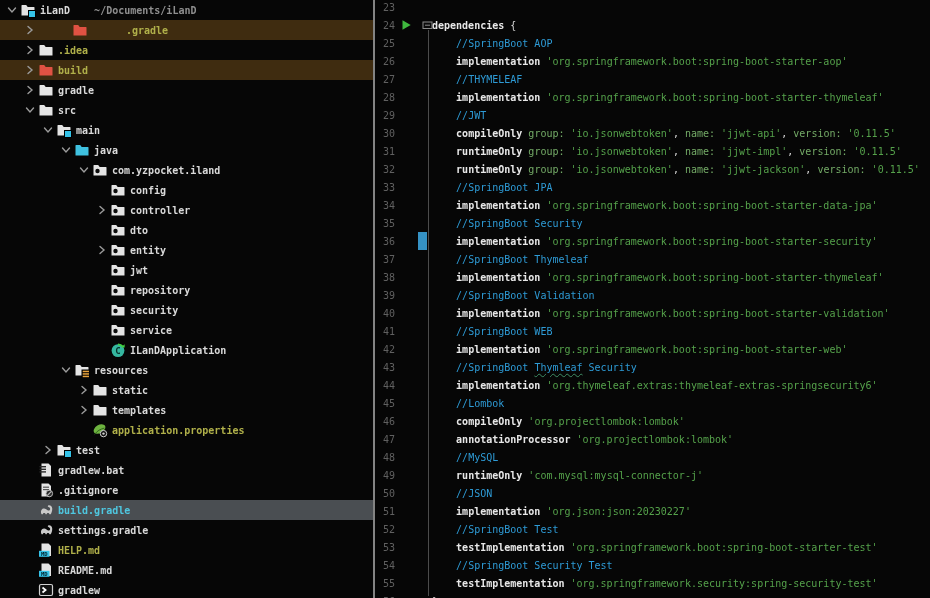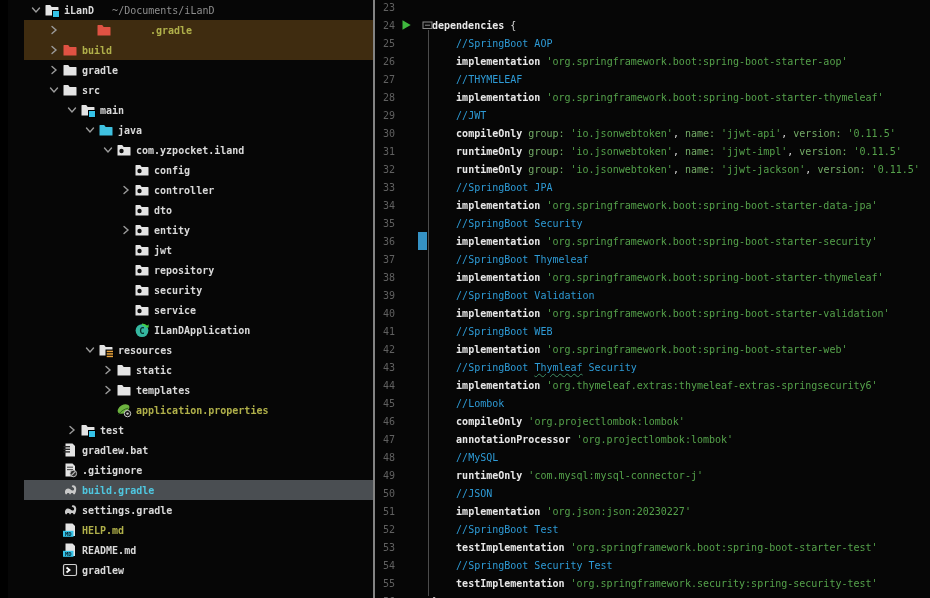--- a/index.html
+++ b/index.html
@@ -1,31 +1,31 @@
 <!DOCTYPE html>
 <html style="--bg: #060606; --divider: #838383; --tree-text: #d9d9d9; --tree-olive: #b0b04a; --tree-cyan: #4fc7e0; --tree-path: #8f8f8f; --tree-highlight-bg: #3f2c10; --tree-selected-bg: #4a4e52; --chevron: #9a9a9a; --line-number: #606060; --comment: #2e9bd6; --string: #55a24b; --named-arg: #74ab67; --keyword: #e8e8e8; --plain: #d4d4d4; --run-arrow: #3fb83e; --change-marker: #3592c4; --typo-underline: #3e8e64; --folder-white: #e4e4e4; --folder-red: #e05243; --folder-cyan: #3fc1e0; --badge-cyan: #35c3e8; --resources-badge: #e8a33d; --spring-green: #6db33f; --class-teal: #35b7a0; --gradle-gray: #c9c9c9;"><head>
 <meta charset="utf-8">
 <style>
   html,body{margin:0;padding:0;width:930px;height:598px;overflow:hidden;background:#000;}
   .app{position:relative;width:930px;height:598px;font-family:"DejaVu Sans Mono",monospace;
        -webkit-font-smoothing:antialiased;}
   
-  .tree{position:absolute;left:8px;top:0;width:413px;height:100%;background:var(--bg);overflow:hidden;padding-left:16px;}
+  .tree{position:absolute;left:0;top:0;width:413px;height:100%;background:var(--bg);overflow:hidden;}
   .divider{position:absolute;left:373px;top:0;width:2px;height:100%;background:var(--divider);}
   .trow{height:20px;display:flex;align-items:center;font-size:10px;font-weight:bold;
         color:var(--tree-text);cursor:default;}
   .trow.highlight{background:var(--tree-highlight-bg);}
   .trow.selected{background:var(--tree-selected-bg);}
   .tchev{width:16px;height:16px;flex:none;display:flex;align-items:center;justify-content:center;}
   .tchev.exp svg{transform:rotate(90deg);}
   .ticon{width:16px;height:16px;flex:none;margin-right:4px;display:flex;align-items:center;justify-content:center;}
   .tlabel.white{color:var(--tree-text);}
   .tlabel.olive{color:var(--tree-olive);}
   .tlabel.cyan{color:var(--tree-cyan);}
-  .tsuffix{margin-left:18px;font-weight:normal;color:var(--tree-path);}
+  .tsuffix{margin-left:24px;font-weight:bold;color:var(--tree-path);}
   
   .editor{position:absolute;left:375px;top:0;width:555px;height:100%;background:var(--bg);overflow:hidden;}
   .fold-line{position:absolute;left:53px;top:30px;width:1px;height:566px;background:#4b4b4b;}
   #lines{position:relative;margin-top:-2px;}
   .cline{height:18px;display:flex;align-items:center;font-size:10px;white-space:pre;}
   .lnum{width:20px;flex:none;text-align:right;color:var(--line-number);}
   .gmark{width:37px;height:18px;flex:none;position:relative;}
   .runarrow{position:absolute;left:6px;top:3px;line-height:0;}
   .foldbox{position:absolute;left:27px;top:5px;line-height:0;}
   .chgmark{position:absolute;left:23px;top:0;width:9px;height:18px;background:var(--change-marker);}
@@ -63,20 +63,33 @@
           <svg width="12" height="12" viewBox="0 0 12 12">
   <path d="M4 2.5 8 6l-4 3.5" fill="none" stroke="#9a9a9a" stroke-width="1.4" stroke-linecap="round"></path>
           </svg>
         </span>
         <span class="ticon">
           <svg width="16" height="16" viewBox="0 0 16 16" aria-hidden="true">
             <path d="M1.5 13.5v-10c0-.3.2-.5.5-.5h4.2l1.5 2h6.3c.3 0 .5.2.5.5v8z" fill="#e05243"></path>
           </svg>
         </span>
         <span class="tlabel olive">.gradle</span>
+      </div>
+      <div class="trow" style="padding-left: 22px;">
+        <span class="tchev">
+          <svg width="12" height="12" viewBox="0 0 12 12">
+  <path d="M4 2.5 8 6l-4 3.5" fill="none" stroke="#9a9a9a" stroke-width="1.4" stroke-linecap="round"></path>
+          </svg>
+        </span>
+        <span class="ticon">
+          <svg width="16" height="16" viewBox="0 0 16 16" aria-hidden="true">
+            <path d="M1.5 13.5v-10c0-.3.2-.5.5-.5h4.2l1.5 2h6.3c.3 0 .5.2.5.5v8z" fill="#e4e4e4"></path>
+          </svg>
+        </span>
+        <span class="tlabel olive">.idea</span>
       </div>
       <div class="trow highlight" style="padding-left: 22px;">
         <span class="tchev">
           <svg width="12" height="12" viewBox="0 0 12 12">
   <path d="M4 2.5 8 6l-4 3.5" fill="none" stroke="#9a9a9a" stroke-width="1.4" stroke-linecap="round"></path>
           </svg>
         </span>
         <span class="ticon">
           <svg width="16" height="16" viewBox="0 0 16 16" aria-hidden="true">
             <path d="M1.5 13.5v-10c0-.3.2-.5.5-.5h4.2l1.5 2h6.3c.3 0 .5.2.5.5v8z" fill="#e05243"></path>

